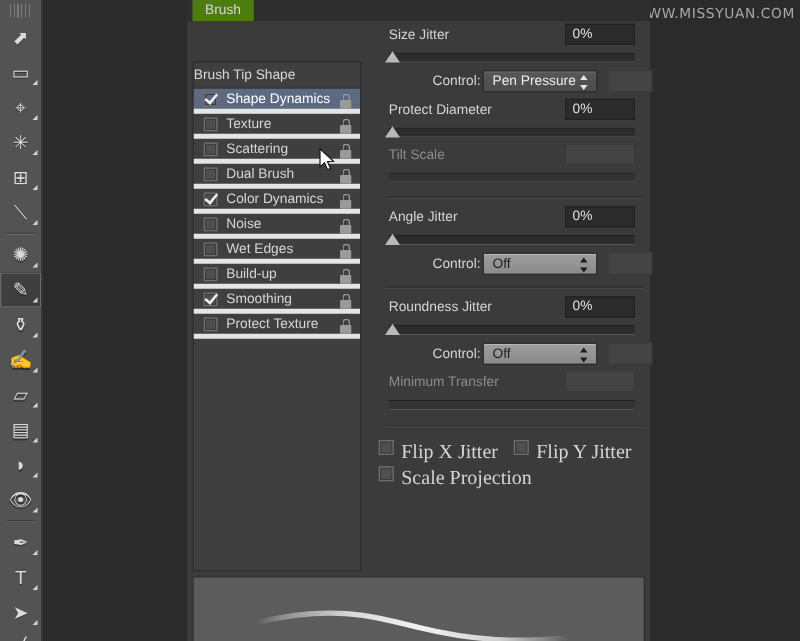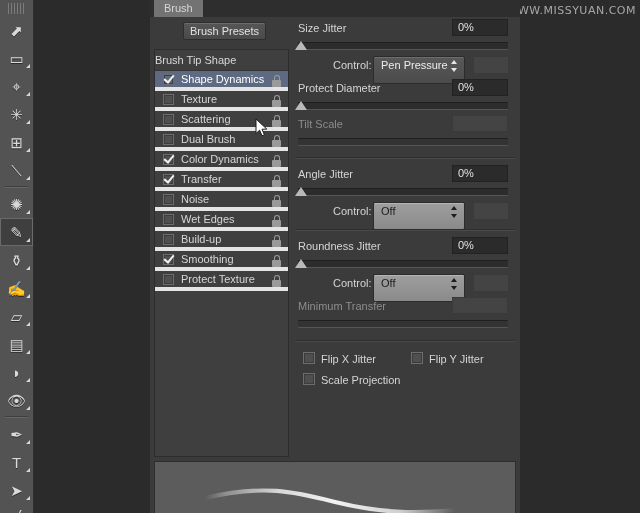--- a/index.html
+++ b/index.html
@@ -78,21 +78,21 @@
     background: #2e2e2e;
   }
   .tab {
     position: absolute;
     left: 4px; top: 0;
     height: 17px;
     padding: 0 10px;
     line-height: 17px;
     font-size: 11px;
     color: #d5d5d5;
-    background: #737373;
+    background: #4d7c0f;
     box-sizing: border-box;
   }
   #panel-body {
     position: absolute;
     left: 0; top: 17px;
     width: 370px; height: 496px;
     background: #3b3b3b;
   }
 
   
@@ -187,20 +187,21 @@
   
   #opts {
     position: absolute;
     left: 145px; top: 0;
     width: 220px; height: 440px;
   }
   .sect {
     position: relative;
     border-bottom: 1px solid #2f2f2f;
     box-shadow: 0 1px 0 #4a4a4a;
+    margin-left: 13px;
   }
   .row {
     position: relative;
     height: 23px;
   }
   .lbl {
     position: absolute;
     left: 3px; top: 5px;
     font-size: 11px;
     color: #d5d5d5;
@@ -248,21 +249,21 @@
   }
   .ctrl-lbl {
     position: absolute;
     left: 38px; top: 6px;
     font-size: 11px;
     color: #d5d5d5;
   }
   .sel-box {
     position: absolute;
     left: 78px; top: 3px;
-    width: 92px; height: 28px;
+    width: 92px; height: 18px;
     background: linear-gradient(to bottom,#585858,#4b4b4b);
     border: 1px solid #2c2c2c;
     border-radius: 2px;
     box-shadow: inset 0 1px 0 #6d6d6d;
     box-sizing: border-box;
     font-size: 11px;
     color: #ededed;
     line-height: 16px;
     padding-left: 7px;
     cursor: default;
@@ -304,21 +305,21 @@
   .cbrow { position: relative; height: 21px; }
   .cb {
     position: absolute;
     width: 12px; height: 12px;
     top: 1px;
     background: #4f4f4f;
     border: 1px solid #6d6d6d;
     box-shadow: inset 0 0 0 1px #3c3c3c;
     box-sizing: border-box;
   }
-  .cb-lbl { position: absolute; top: 2px; font-size: 11px; color: #d5d5d5; }
+  .cb-lbl { position: absolute; top: 2px; font-size: 16px; color: #d5d5d5; font-family: Liberation Serif, serif; }
 
   
   #preview {
     position: absolute;
     left: 4px; top: 444px;
     width: 362px; height: 66px;
     background: #5c5c5c;
     border: 1px solid #2d2d2d;
     box-sizing: border-box;
     overflow: hidden;
@@ -436,21 +437,20 @@
 </div>
 
 <div id="panel">
 
   <div id="tabstrip">
     <div class="tab">Brush</div>
   </div>
 
   <div id="panel-body">
 
-    <div id="presets-btn">Brush Presets</div>
 
     <div id="list">
       <div id="list-title">Brush Tip Shape</div>
 
       <div class="lrow active">
         <span class="lcheck on"></span>
         <span class="llabel">Shape Dynamics</span>
         <span class="lock">
             <span class="shackle"></span>
             <span class="body"></span>
@@ -476,28 +476,20 @@
         <span class="lcheck"></span>
         <span class="llabel">Dual Brush</span>
         <span class="lock">
             <span class="shackle"></span>
             <span class="body"></span>
           </span>
       </div>
       <div class="lrow">
         <span class="lcheck on"></span>
         <span class="llabel">Color Dynamics</span>
-        <span class="lock">
-            <span class="shackle"></span>
-            <span class="body"></span>
-          </span>
-      </div>
-      <div class="lrow">
-        <span class="lcheck on"></span>
-        <span class="llabel">Transfer</span>
         <span class="lock">
             <span class="shackle"></span>
             <span class="body"></span>
           </span>
       </div>
       <div class="lrow">
         <span class="lcheck"></span>
         <span class="llabel">Noise</span>
         <span class="lock">
             <span class="shackle"></span>

